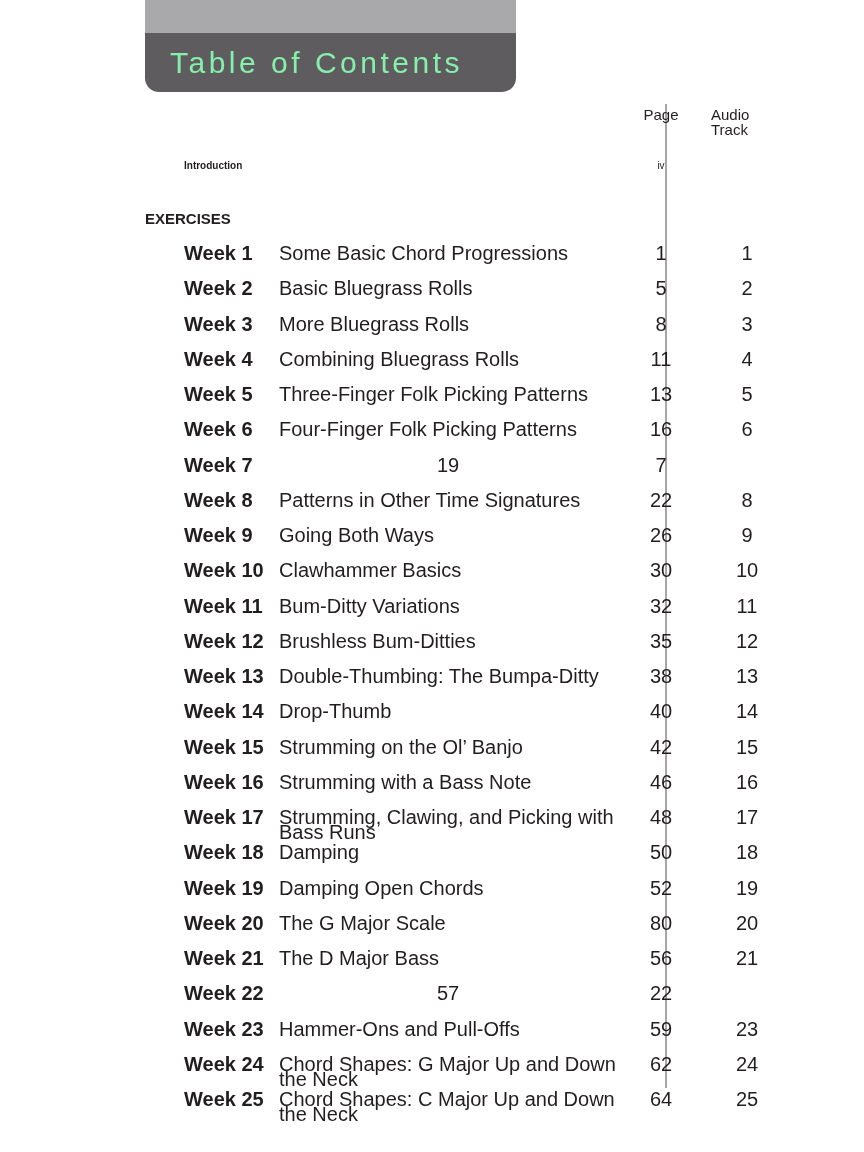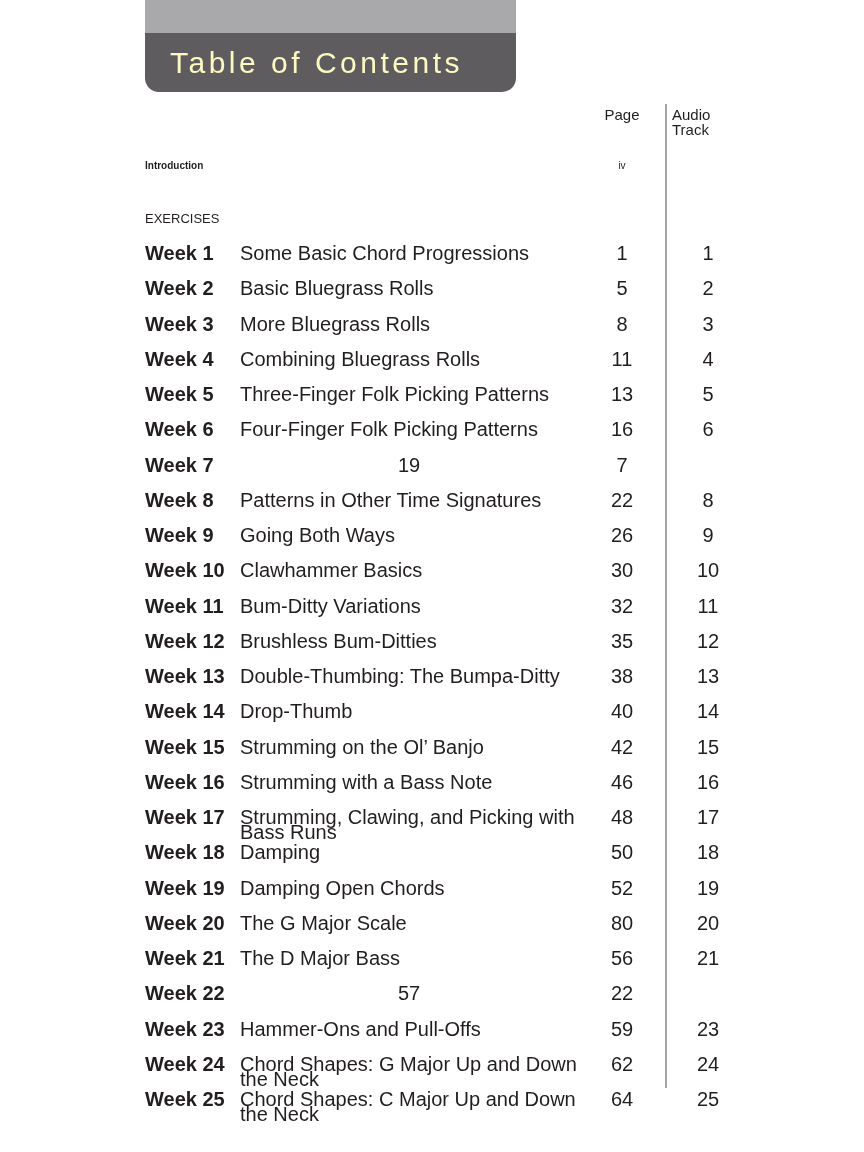--- a/index.html
+++ b/index.html
@@ -55,59 +55,60 @@
   .content {
     position: absolute;
     left: 145px;
     top: 0;
     width: 605px;
   }
   .grid {
     display: grid;
     grid-template-columns: 95px 338px 88px 84px;
     align-items: start;
+    margin-left: 39px;
   }
   .cell-week { font-weight: bold; }
   .cell-page { text-align: center; }
   .cell-track { text-align: center; }
   .cell-track-left { text-align: left; padding-left: 6px; }
 
   .col-header {
     margin-top: 107px;
     font-size: 15px;
     line-height: 15px;
   }
   .row-intro {
     margin-top: 21px;
     font-size: 10px;
     line-height: 15px;
   }
   .row-intro .intro-label { grid-column: 1 / span 2; }
   .section-heading {
     margin-top: 38px;
-    font-size: 13px;
-    line-height: 15px;
-    font-weight: normal;
+    font-size: 15px;
+    line-height: 15px;
+    font-weight: bold;
   }
   .entries {
     margin-top: 20px;
   }
   .entry {
     font-size: 20px;
     line-height: 15px;
     height: 35.25px;
   }
 </style>
 </head>
 <body style="color: rgb(34, 30, 31);">
 
 <div class="banner">
   <div class="banner-top" style="background: rgb(169, 169, 171);"></div>
   <div class="banner-bottom" style="background: rgb(94, 92, 94);">
-    <span class="banner-title" style="color: #fef9c3;">Table of Contents</span>
+    <span class="banner-title" style="color: #86efac;">Table of Contents</span>
   </div>
 </div>
 
 <div class="v-divider" style="background: rgb(167, 165, 166);"></div>
 
 <div class="content">
 
   <div class="grid col-header">
     <div></div>
     <div></div>

